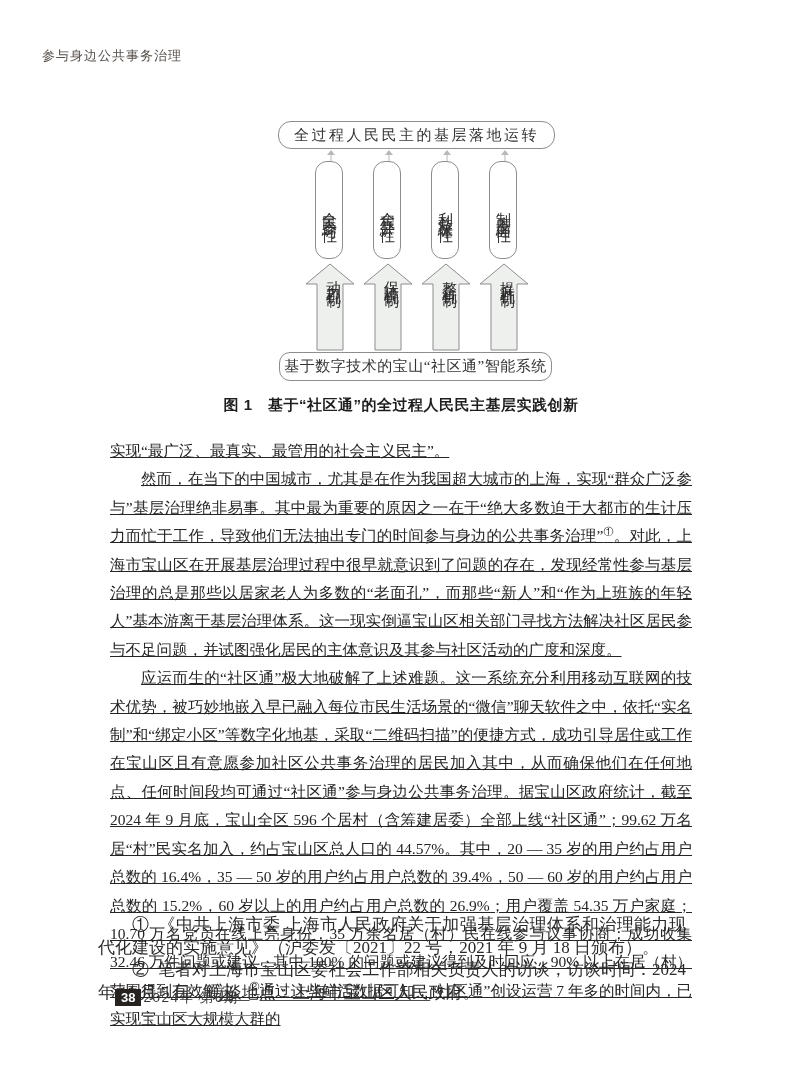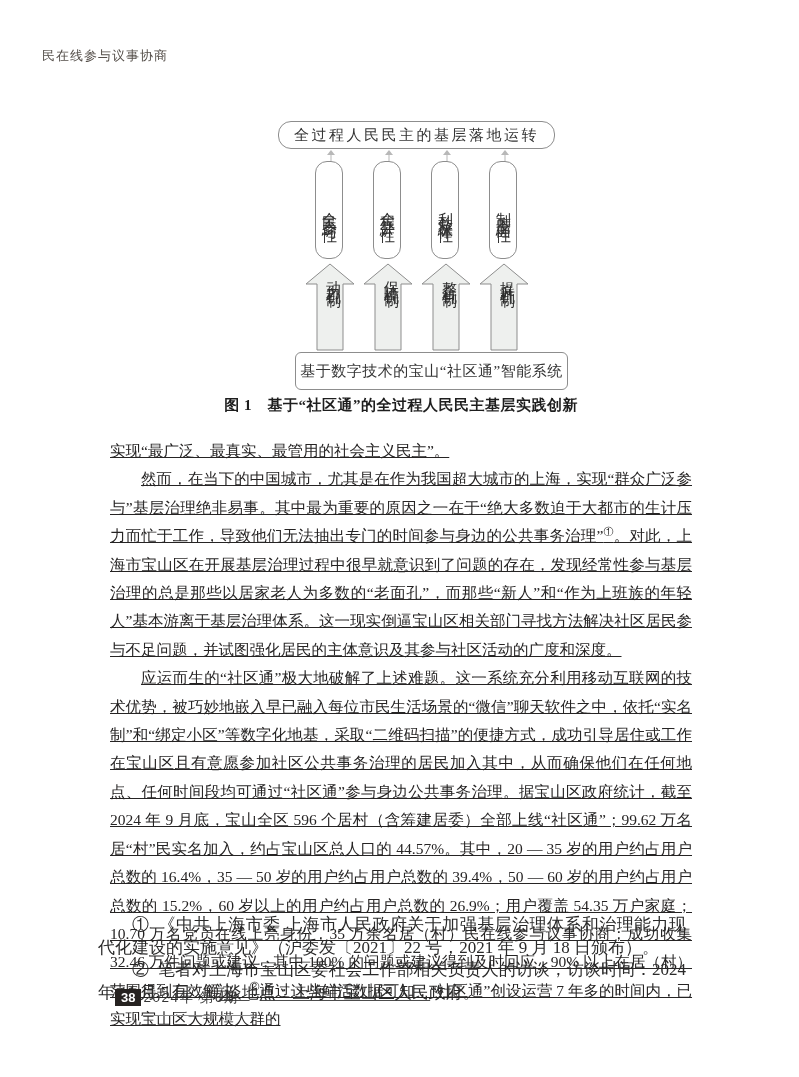--- a/index.html
+++ b/index.html
@@ -20,21 +20,21 @@
   }
   
   .figure { position: absolute; left: 278px; top: 121px; width: 278px; height: 262px; text-decoration: underline; }
   .fig-box {
     position: absolute; box-sizing: border-box;
     border: 1px solid #8d8d8d; background:#fff;
     display: flex; align-items: center; justify-content: center;
     color: #343434;
   }
   .fig-top-box    { left: 0; top: 0; width: 277px; height: 28px; border-radius: 13px; font-size: 15px; letter-spacing: 2.5px; }
-  .fig-bottom-box { left: 17px; top: 231px; width: 273px; height: 38px; border-radius: 6px; font-size: 15px; letter-spacing: 0.5px; }
+  .fig-bottom-box { left: 1px; top: 231px; width: 273px; height: 29px; border-radius: 11px; font-size: 15px; letter-spacing: 0.5px; }
   .connector { position: absolute; top: 29px; width: 9px; height: 11px; }
   .connector::before {
     content:""; position:absolute; left:50%; top:0; transform:translateX(-50%);
     width:0; height:0;
     border-left:4px solid transparent; border-right:4px solid transparent;
     border-bottom:5px solid #b8b8b8;
   }
   .connector::after {
     content:""; position:absolute; left:50%; top:5px; transform:translateX(-50%);
     width:1px; height:6px; background:#b8b8b8;
@@ -51,21 +51,21 @@
   .mech { position: absolute; top: 142px; width: 50px; height: 88px; }
   .mech svg { position: absolute; left: 0; top: 0; }
   .mech-label {
     position: absolute; left: 56%; top: 6px; transform: translateX(-50%);
     writing-mode: vertical-rl; text-orientation: upright;
     font-size: 15px; letter-spacing: 4px; color: #2c2c2c; line-height: 1;
   }
   .fig-caption {
     position: absolute; left: 110px; top: 396px; width: 582px;
     text-align: center;
-    font-family: Liberation Serif, serif;
+    font-family: Liberation Sans, sans-serif;
     font-weight: bold; font-size: 15px; color: #1e1e1e; letter-spacing: 0.5px;
   }
   
   .body-text {
     position: absolute; left: 110px; top: 437px; width: 582px;
     font-size: 15.5px; line-height: 28.4px; text-align: justify; color: #262424; text-decoration: underline;
   }
   .body-text p { margin: 0; }
   .indent { text-indent: 2em; }
   sup.note { font-size: 10px; vertical-align: super; line-height: 0; }
@@ -97,21 +97,21 @@
     font-size: 13.5px; color: #333333; letter-spacing: 1.5px;
     border-bottom: 1px solid #8a8a8a;
     padding: 0 16px 8px 2px;
   }
 </style>
 </head>
 <body>
 
 <div class="page">
 
-  <div class="journal-header">民在线参与议事协商</div>
+  <div class="journal-header">参与身边公共事务治理</div>
 
   <div class="figure">
     <div class="fig-box fig-top-box">全过程人民民主的基层落地运转</div>
 
     <div class="connector" style="left:48px"></div>
     <div class="connector" style="left:106px"></div>
     <div class="connector" style="left:164px"></div>
     <div class="connector" style="left:222px"></div>
 
     <div class="attr-box" style="left:37px">

